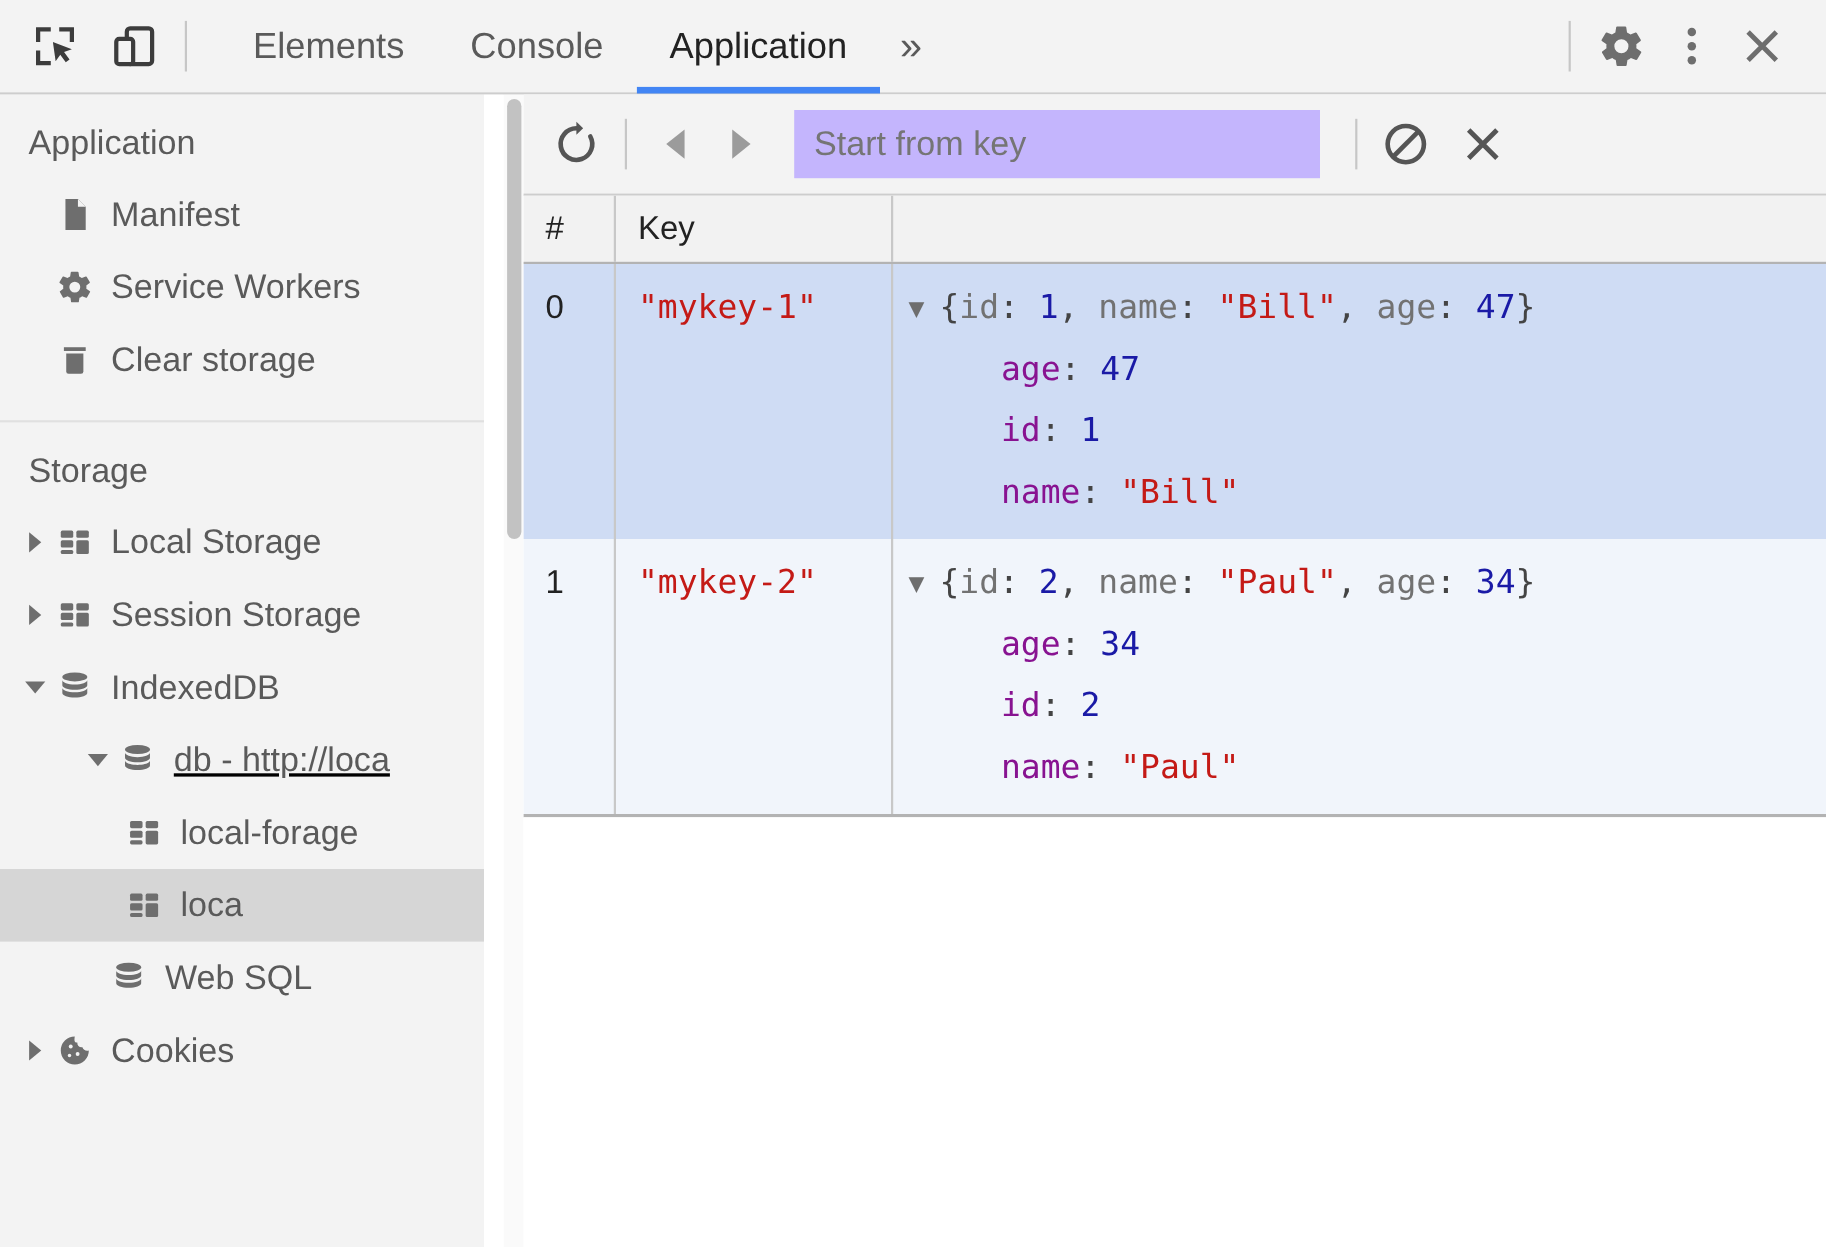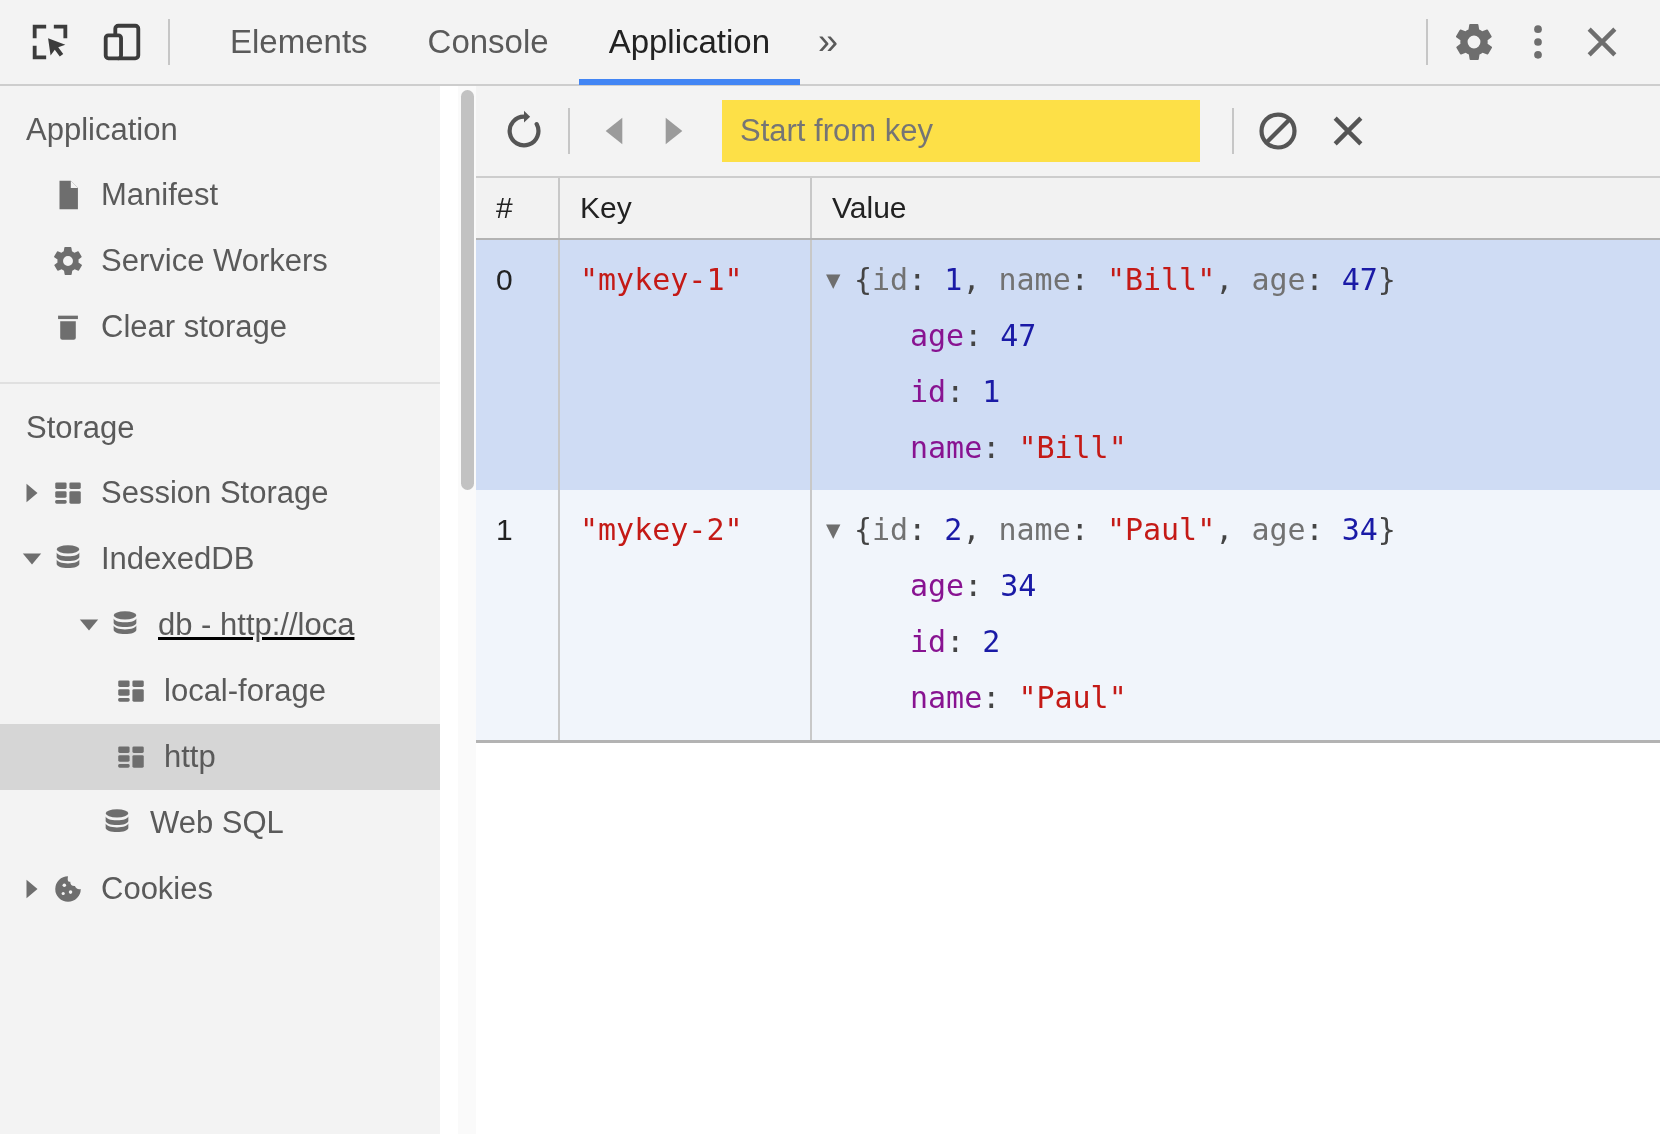--- a/index.html
+++ b/index.html
@@ -180,21 +180,21 @@
   }
   .pt-sep {
     width: 2px; height: 46px;
     background: #c6c6c6;
     margin: 0 14px;
     flex: none;
   }
   .key-input {
     width: 478px;
     height: 62px;
-    background: #fde047;
+    background: #c4b5fd;
     border: none;
     outline: none;
     margin: 0 18px;
     padding: 0 18px;
     font-size: 31px;
     font-family: "Liberation Sans", sans-serif;
     color: #222222;
     box-sizing: border-box;
   }
   .key-input::placeholder { color: #757575; }
@@ -371,36 +371,53 @@
           <path d="M6.5 8h11v11.5a1.5 1.5 0 01-1.5 1.5H8a1.5 1.5 0 01-1.5-1.5z" fill="#6e6e6e"></path>
         </svg>
       </span>
       <span class="tree-label">Clear storage</span>
     </div>
 
     <div class="side-divider"></div>
 
     <div class="side-section-title">Storage</div>
 
-
     <div class="tree-row indent-1">
       <span class="twisty">
         <svg width="22" height="22" viewBox="0 0 12 12" aria-hidden="true">
             <path d="M3 1l6 5-6 5z" fill="#6e6e6e"></path>
           </svg>
       </span>
       <span class="ticon">
         <svg width="34" height="34" viewBox="0 0 24 24" aria-hidden="true">
           <rect x="3" y="4.5" width="8" height="4.6" rx="1" fill="#6e6e6e"></rect>
           <rect x="13" y="4.5" width="8" height="4.6" rx="1" fill="#6e6e6e"></rect>
           <rect x="3" y="10.7" width="8" height="4.6" rx="1" fill="#6e6e6e"></rect>
           <rect x="13" y="10.7" width="8" height="8.8" rx="1" fill="#6e6e6e"></rect>
           <rect x="3" y="16.9" width="8" height="2.6" rx="1" fill="#6e6e6e"></rect>
         </svg>
       </span>
+      <span class="tree-label">Local Storage</span>
+    </div>
+
+    <div class="tree-row indent-1">
+      <span class="twisty">
+        <svg width="22" height="22" viewBox="0 0 12 12" aria-hidden="true">
+            <path d="M3 1l6 5-6 5z" fill="#6e6e6e"></path>
+          </svg>
+      </span>
+      <span class="ticon">
+        <svg width="34" height="34" viewBox="0 0 24 24" aria-hidden="true">
+          <rect x="3" y="4.5" width="8" height="4.6" rx="1" fill="#6e6e6e"></rect>
+          <rect x="13" y="4.5" width="8" height="4.6" rx="1" fill="#6e6e6e"></rect>
+          <rect x="3" y="10.7" width="8" height="4.6" rx="1" fill="#6e6e6e"></rect>
+          <rect x="13" y="10.7" width="8" height="8.8" rx="1" fill="#6e6e6e"></rect>
+          <rect x="3" y="16.9" width="8" height="2.6" rx="1" fill="#6e6e6e"></rect>
+        </svg>
+      </span>
       <span class="tree-label">Session Storage</span>
     </div>
 
     <div class="tree-row indent-1">
       <span class="twisty">
         <svg width="22" height="22" viewBox="0 0 12 12" aria-hidden="true">
             <path d="M1 3h10l-5 6z" fill="#6e6e6e"></path>
           </svg>
       </span>
       <span class="ticon">
@@ -447,21 +464,21 @@
       <span class="twisty empty"></span>
       <span class="ticon">
         <svg width="34" height="34" viewBox="0 0 24 24" aria-hidden="true">
           <rect x="3" y="4.5" width="8" height="4.6" rx="1" fill="#6e6e6e"></rect>
           <rect x="13" y="4.5" width="8" height="4.6" rx="1" fill="#6e6e6e"></rect>
           <rect x="3" y="10.7" width="8" height="4.6" rx="1" fill="#6e6e6e"></rect>
           <rect x="13" y="10.7" width="8" height="8.8" rx="1" fill="#6e6e6e"></rect>
           <rect x="3" y="16.9" width="8" height="2.6" rx="1" fill="#6e6e6e"></rect>
         </svg>
       </span>
-      <span class="tree-label">http</span>
+      <span class="tree-label">loca</span>
     </div>
 
     <div class="tree-row indent-2b" style="padding-left:64px;">
       <span class="twisty empty"></span>
       <span class="ticon">
         <svg width="34" height="34" viewBox="0 0 24 24" aria-hidden="true">
           <ellipse cx="12" cy="5.2" rx="8" ry="2.9" fill="#6e6e6e"></ellipse>
           <path d="M4 7.2v3.3c0 1.6 3.6 2.9 8 2.9s8-1.3 8-2.9V7.2c0 1.6-3.6 2.9-8 2.9s-8-1.3-8-2.9z" fill="#6e6e6e"></path>
           <path d="M4 12.2v3.3c0 1.6 3.6 2.9 8 2.9s8-1.3 8-2.9v-3.3c0 1.6-3.6 2.9-8 2.9s-8-1.3-8-2.9z" fill="#6e6e6e"></path>
         </svg>
@@ -525,21 +542,20 @@
           <path d="M5 5l14 14M19 5L5 19" stroke="#555555" stroke-width="2.4" fill="none"></path>
         </svg>
       </div>
     </div>
 
     <div class="grid">
 
       <div class="grid-header">
         <div class="gh-cell col-idx">#</div>
         <div class="gh-cell col-key">Key</div>
-        <div class="gh-cell col-val">Value</div>
       </div>
 
       <div class="grid-row sel">
         <div class="gr-cell col-idx">
           <div class="idx-text">0</div>
         </div>
         <div class="gr-cell col-key">
           <div class="key-text">"mykey-1"</div>
         </div>
         <div class="gr-cell col-val">

